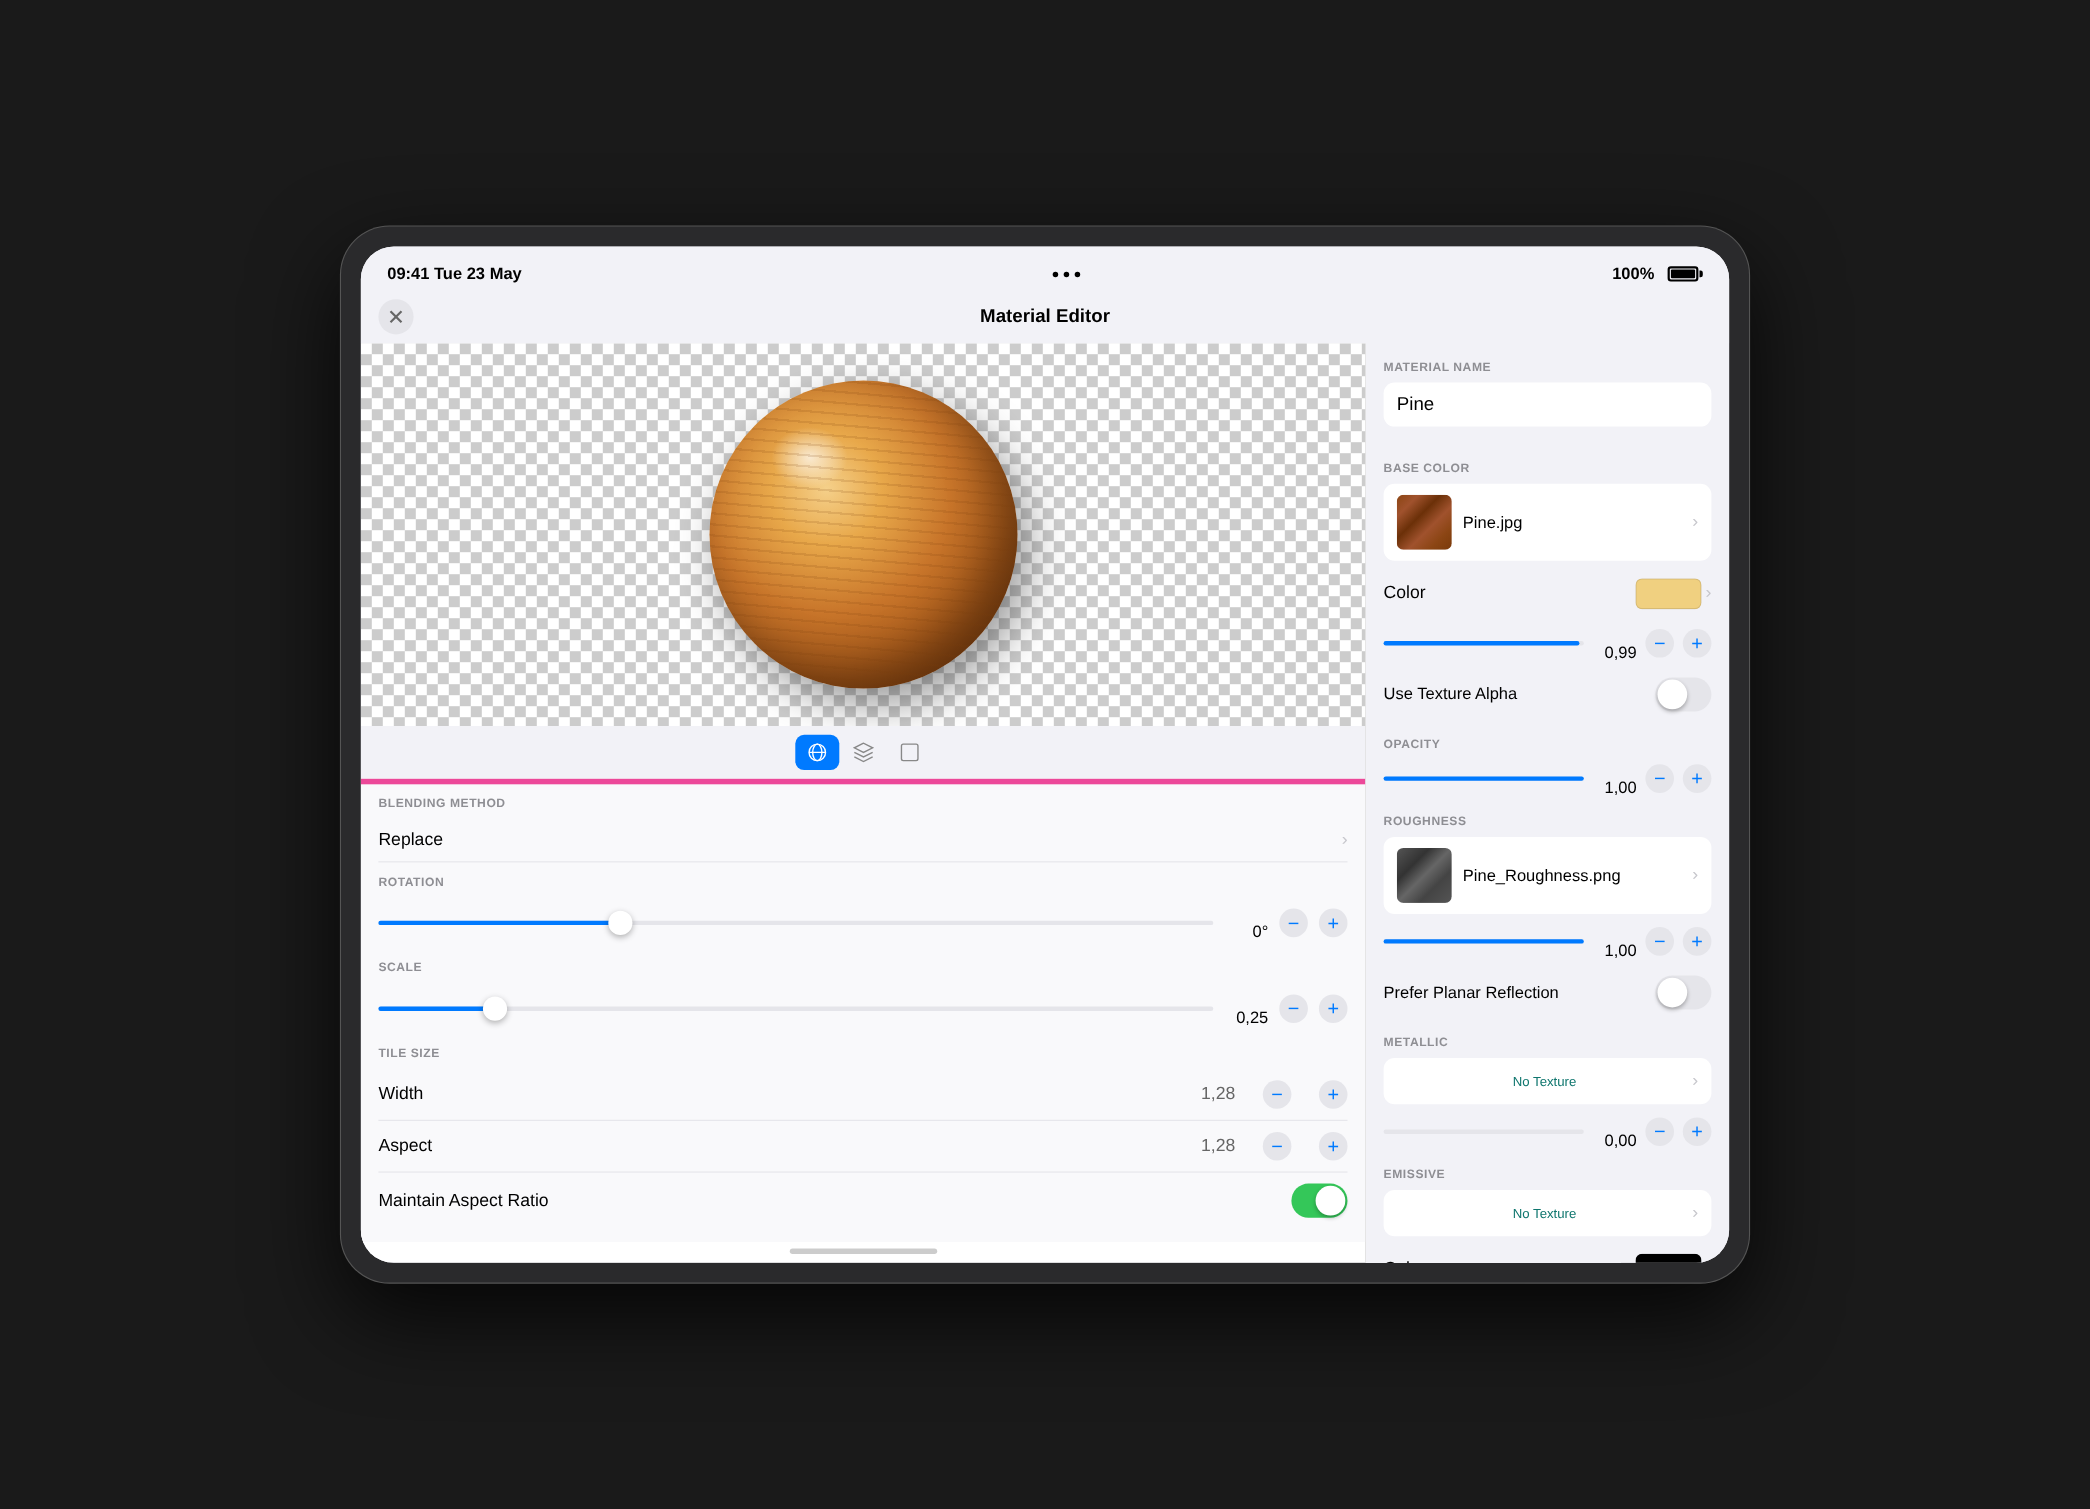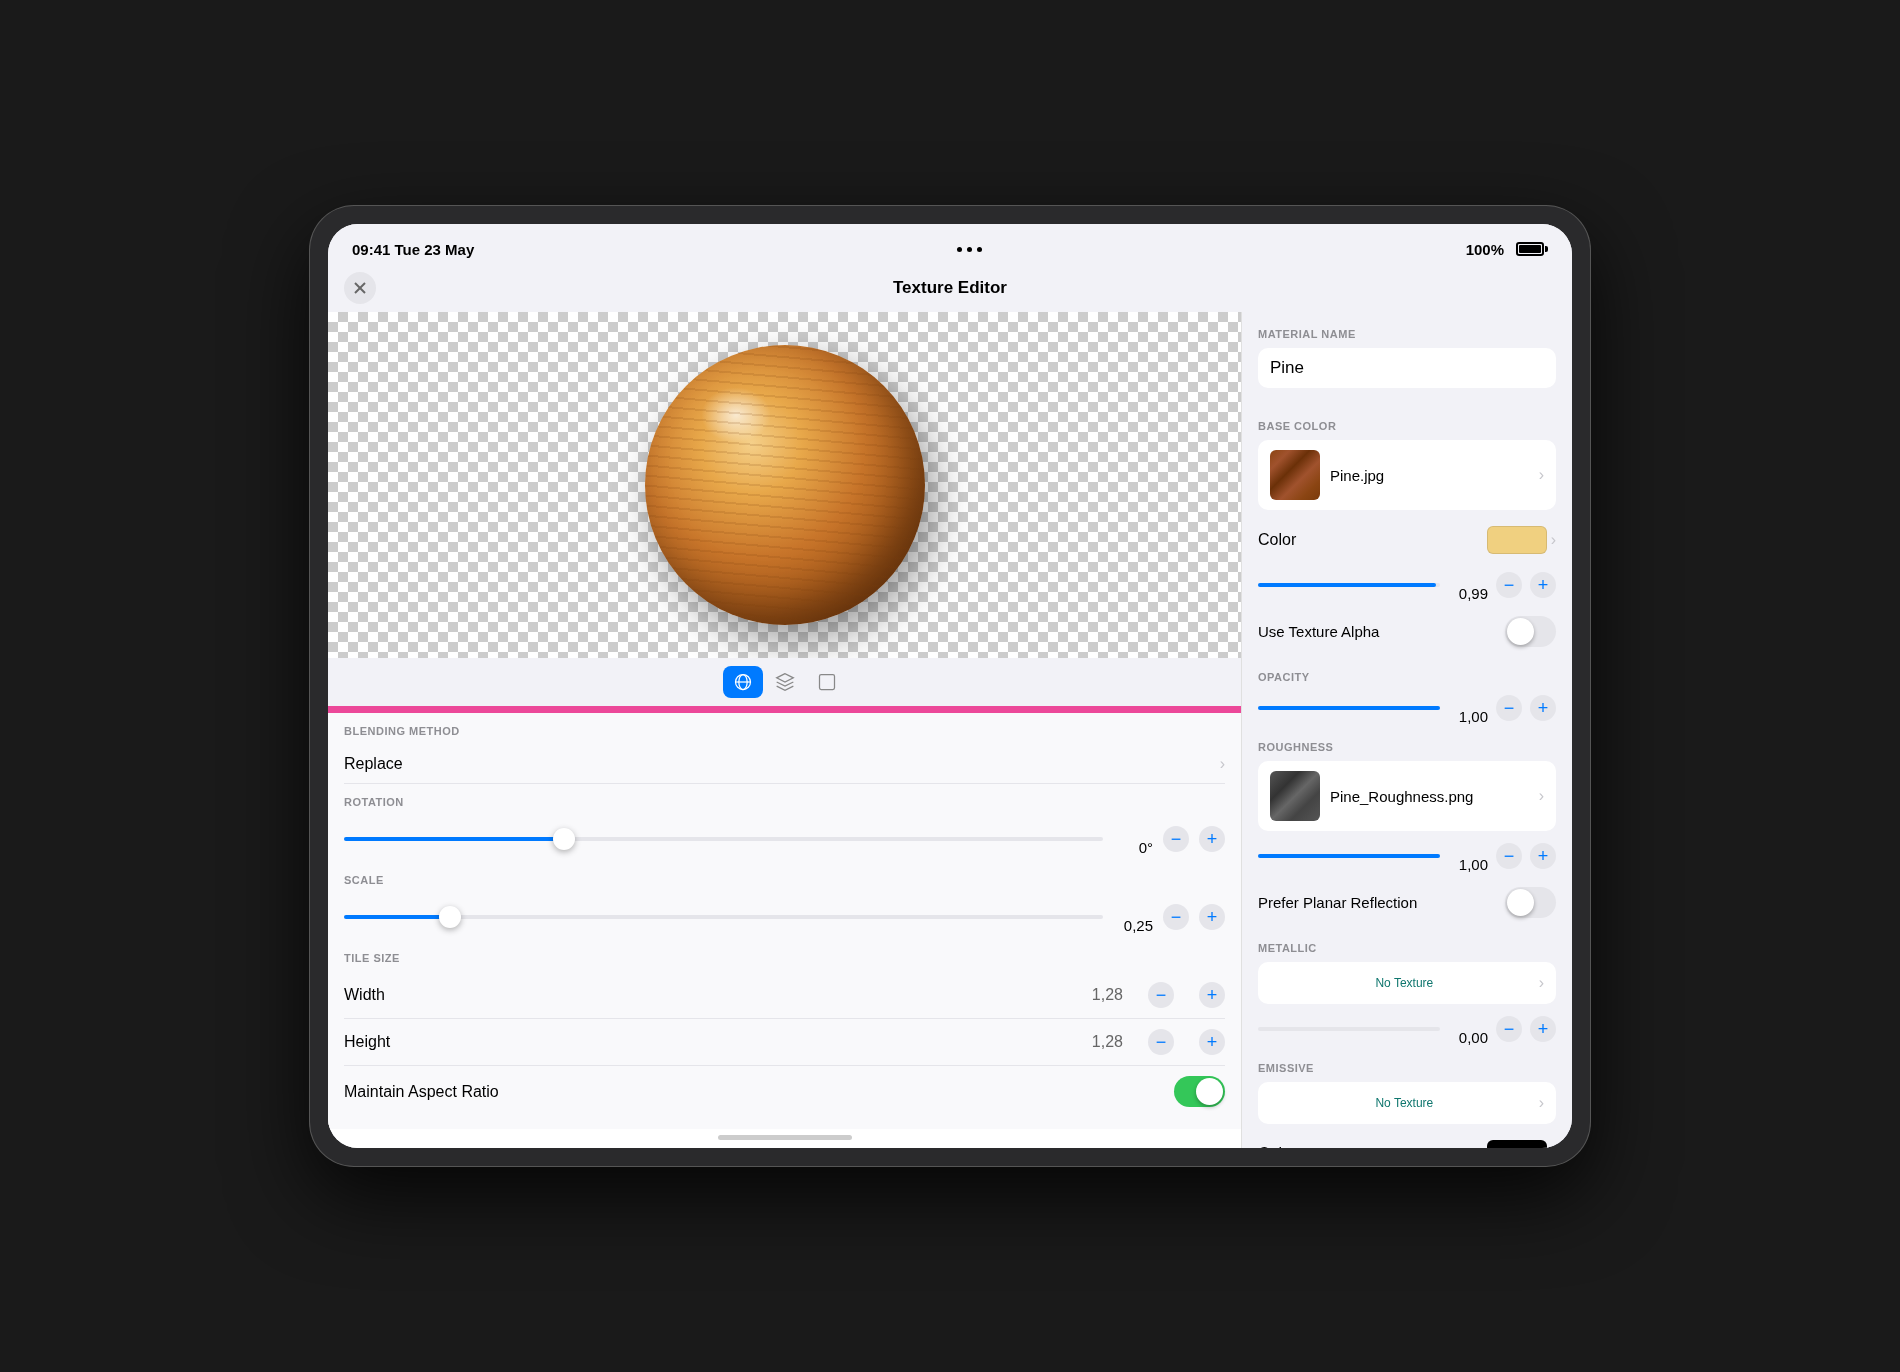--- a/index.html
+++ b/index.html
@@ -209,21 +209,21 @@
     .view-btn.active {
       background: #007aff;
       color: #fff;
     }
     .view-btn svg { width: 20px; height: 20px; }
 
     
     .controls-panel {
       background: #f9f9fb;
       padding: 12px 16px;
-      border-top: 7px solid #ec4899;
+      border-top: 5px solid #ec4899;
       overflow-y: auto;
     }
 
     .section-label {
       font-size: 11px;
       font-weight: 600;
       color: #8e8e93;
       text-transform: uppercase;
       letter-spacing: 0.5px;
       margin-bottom: 8px;
@@ -510,21 +510,21 @@
       </div>
     </div>
 
     <div class="app-bar">
       <button class="close-btn">
         <svg viewBox="0 0 14 14" fill="none" stroke="#666" stroke-width="2">
           <line x1="2" y1="2" x2="12" y2="12"></line>
           <line x1="12" y1="2" x2="2" y2="12"></line>
         </svg>
       </button>
-      <span class="app-title">Texture Editor</span>
+      <span class="app-title">Material Editor</span>
       <div class="spacer"></div>
     </div>
 
     <div class="main-content">
 
       <div class="left-panel">
 
         <div class="preview-area">
           <div class="sphere"></div>
         </div>
@@ -592,21 +592,21 @@
           <div class="section-label">TILE SIZE</div>
           <div class="row-item">
             <span class="row-label">Width</span>
             <div class="row-value">
               <span>1,28</span>
               <button class="stepper-btn">−</button>
               <button class="stepper-btn">+</button>
             </div>
           </div>
           <div class="row-item">
-            <span class="row-label">Height</span>
+            <span class="row-label">Aspect</span>
             <div class="row-value">
               <span>1,28</span>
               <button class="stepper-btn">−</button>
               <button class="stepper-btn">+</button>
             </div>
           </div>
           <div class="row-item">
             <span class="row-label">Maintain Aspect Ratio</span>
             <div class="toggle on">
               <div class="toggle-knob"></div>

